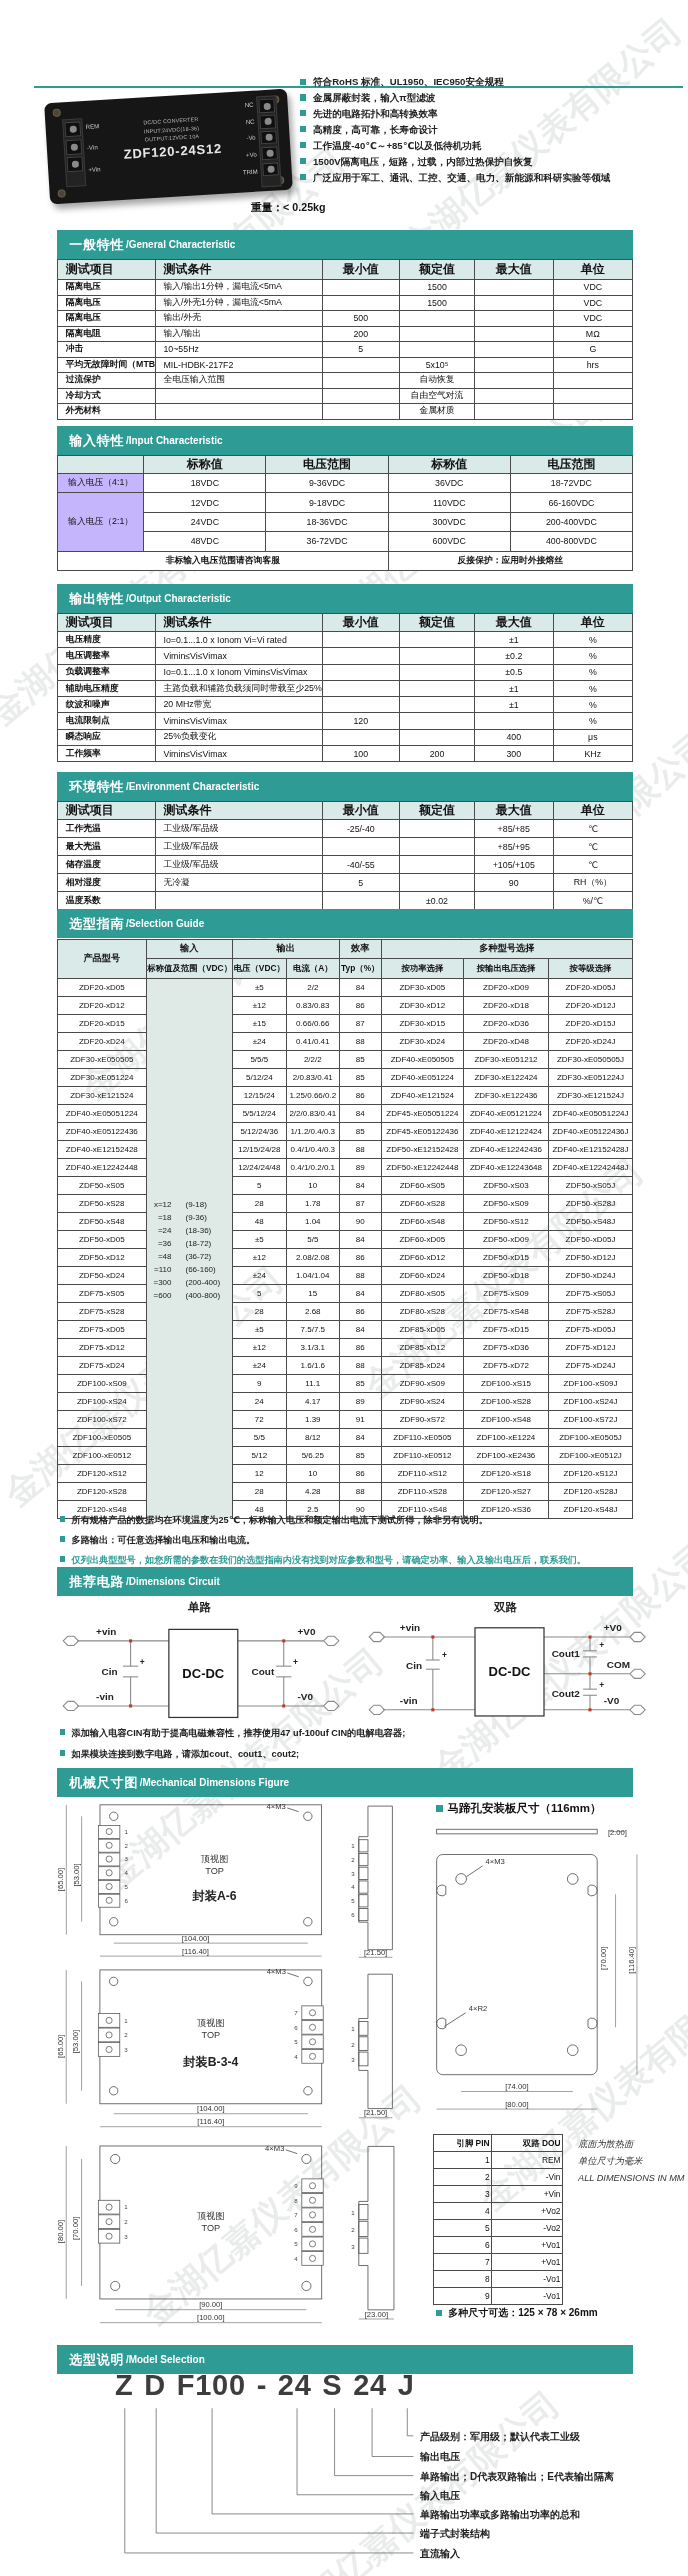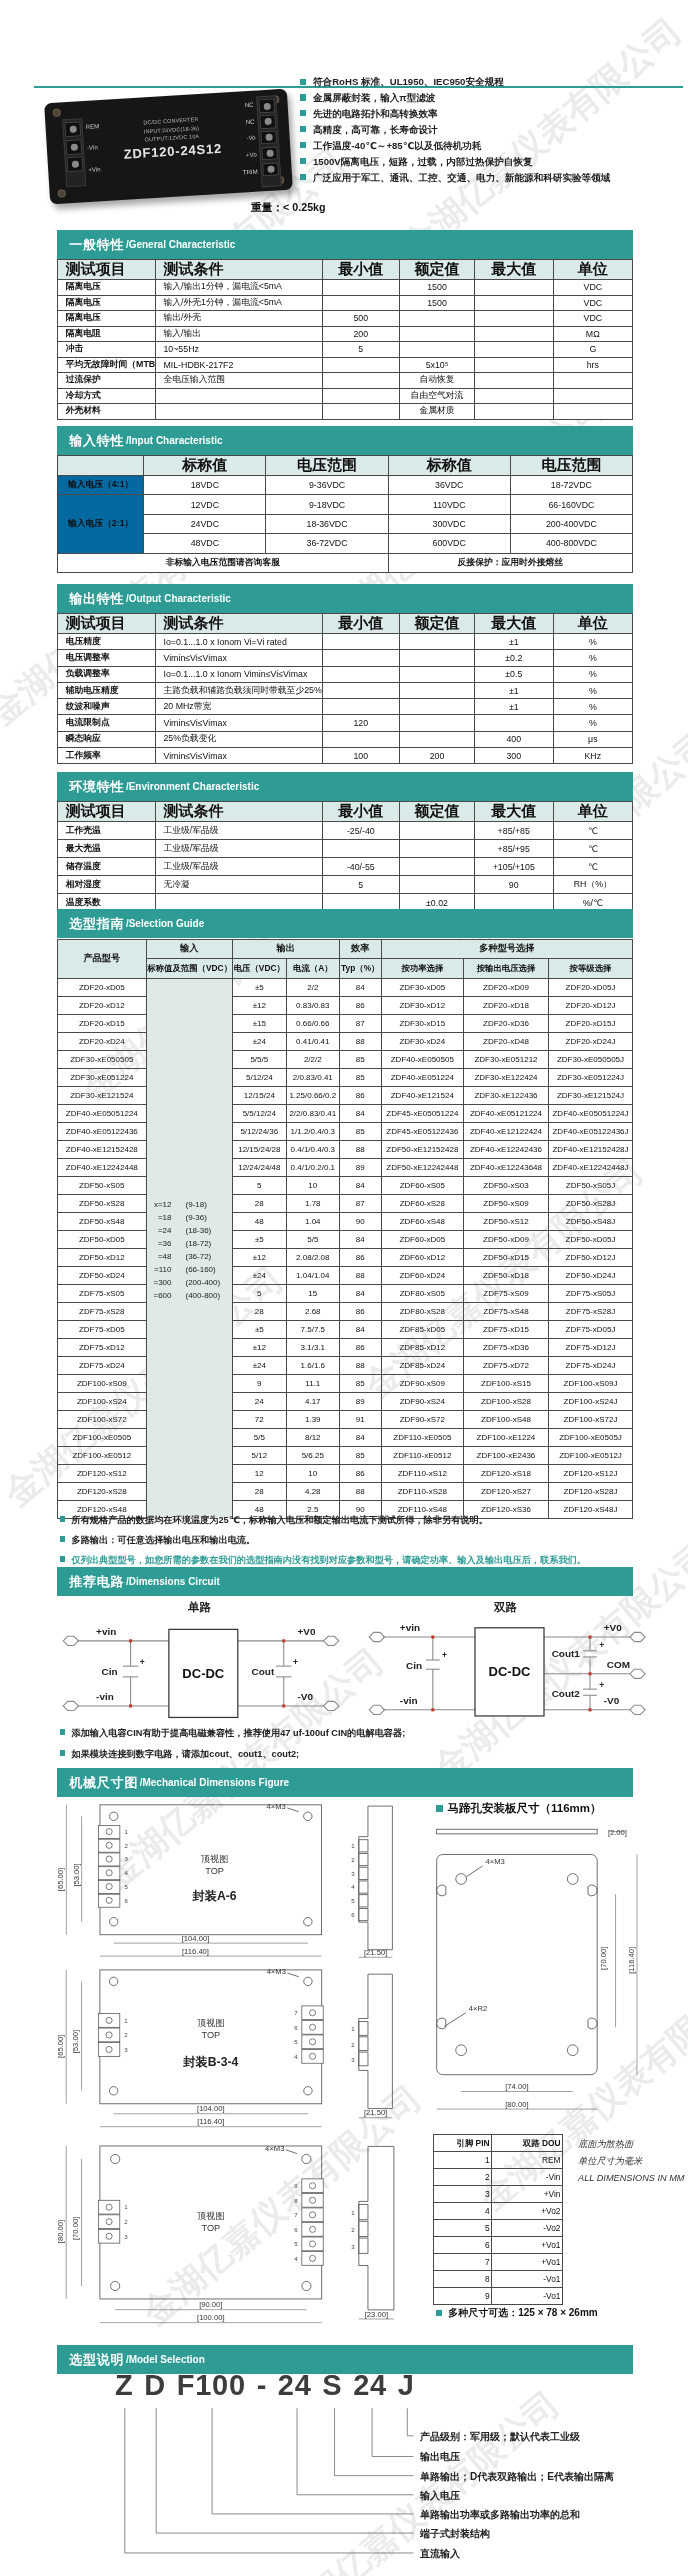--- a/index.html
+++ b/index.html
@@ -37,30 +37,30 @@
   .features .sq{flex:0 0 auto;width:6.1px;height:6.1px;background:#2e9c95;margin:1.5px 6.9px 0 0;}
   
   .secbar{position:absolute;left:57px;width:576px;height:29px;background:#2e9c95;color:#fff;
           display:flex;align-items:center;padding-left:12.2px;box-sizing:border-box;}
   .secbar .cn{font-size:13px;font-weight:bold;letter-spacing:0.8px;}
   .secbar .en{font-size:10px;font-weight:bold;margin-left:1.5px;}
   
   table{border-collapse:collapse;table-layout:fixed;}
   .dtable{position:absolute;left:57px;width:576px;background:#fff;}
   .dtable th,.dtable td{border:0.8px solid #4a4a4a;text-align:center;padding:0 2.3px;overflow:hidden;white-space:nowrap;}
-  .dtable thead th{background:#d9eae8;font-size:15px;font-weight:bold;}
+  .dtable thead th{background:#d9eae8;font-size:12px;font-weight:bold;}
   .dtable td{font-size:8.8px;}
   .dtable td.item{font-weight:bold;text-align:left;padding-left:7.7px;}
   .dtable td.cond{text-align:left;padding-left:7.7px;}
   .g-tb th{height:19px;} .g-tb td{height:14.5px;}
   .o-tb th{height:16px;} .o-tb td{height:15.3px;}
   .e-tb th{height:16px;} .e-tb td{height:17px;}
   .i-tb th{height:16px;background:#d9eae8;font-size:9.2px;}
   .i-tb td{height:18.4px;}
-  .i-tb td.lbl{background:#0369a1;font-weight:bold;margin-top:48px;}
+  .i-tb td.lbl{background:#c4b5fd;font-weight:normal;margin-top:48px;}
   .i-tb td.ft{font-weight:bold;}
   
   .sel-wrap{position:absolute;left:57px;top:939px;width:576px;}
   .sel{width:576px;}
   .sel th,.sel td{border:0.8px solid #4a4a4a;text-align:center;overflow:hidden;white-space:nowrap;padding:0 0.8px;}
   .sel thead th{background:#d9eae8;font-weight:bold;}
   .sel .h1 th{height:17.6px;font-size:9.2px;}
   .sel .h2 th{height:19px;font-size:8.4px;}
   .sel td{height:17px;font-size:8px;}
   .sel td.incol{border-top:none;border-bottom:none;background:#dfeae7;}

